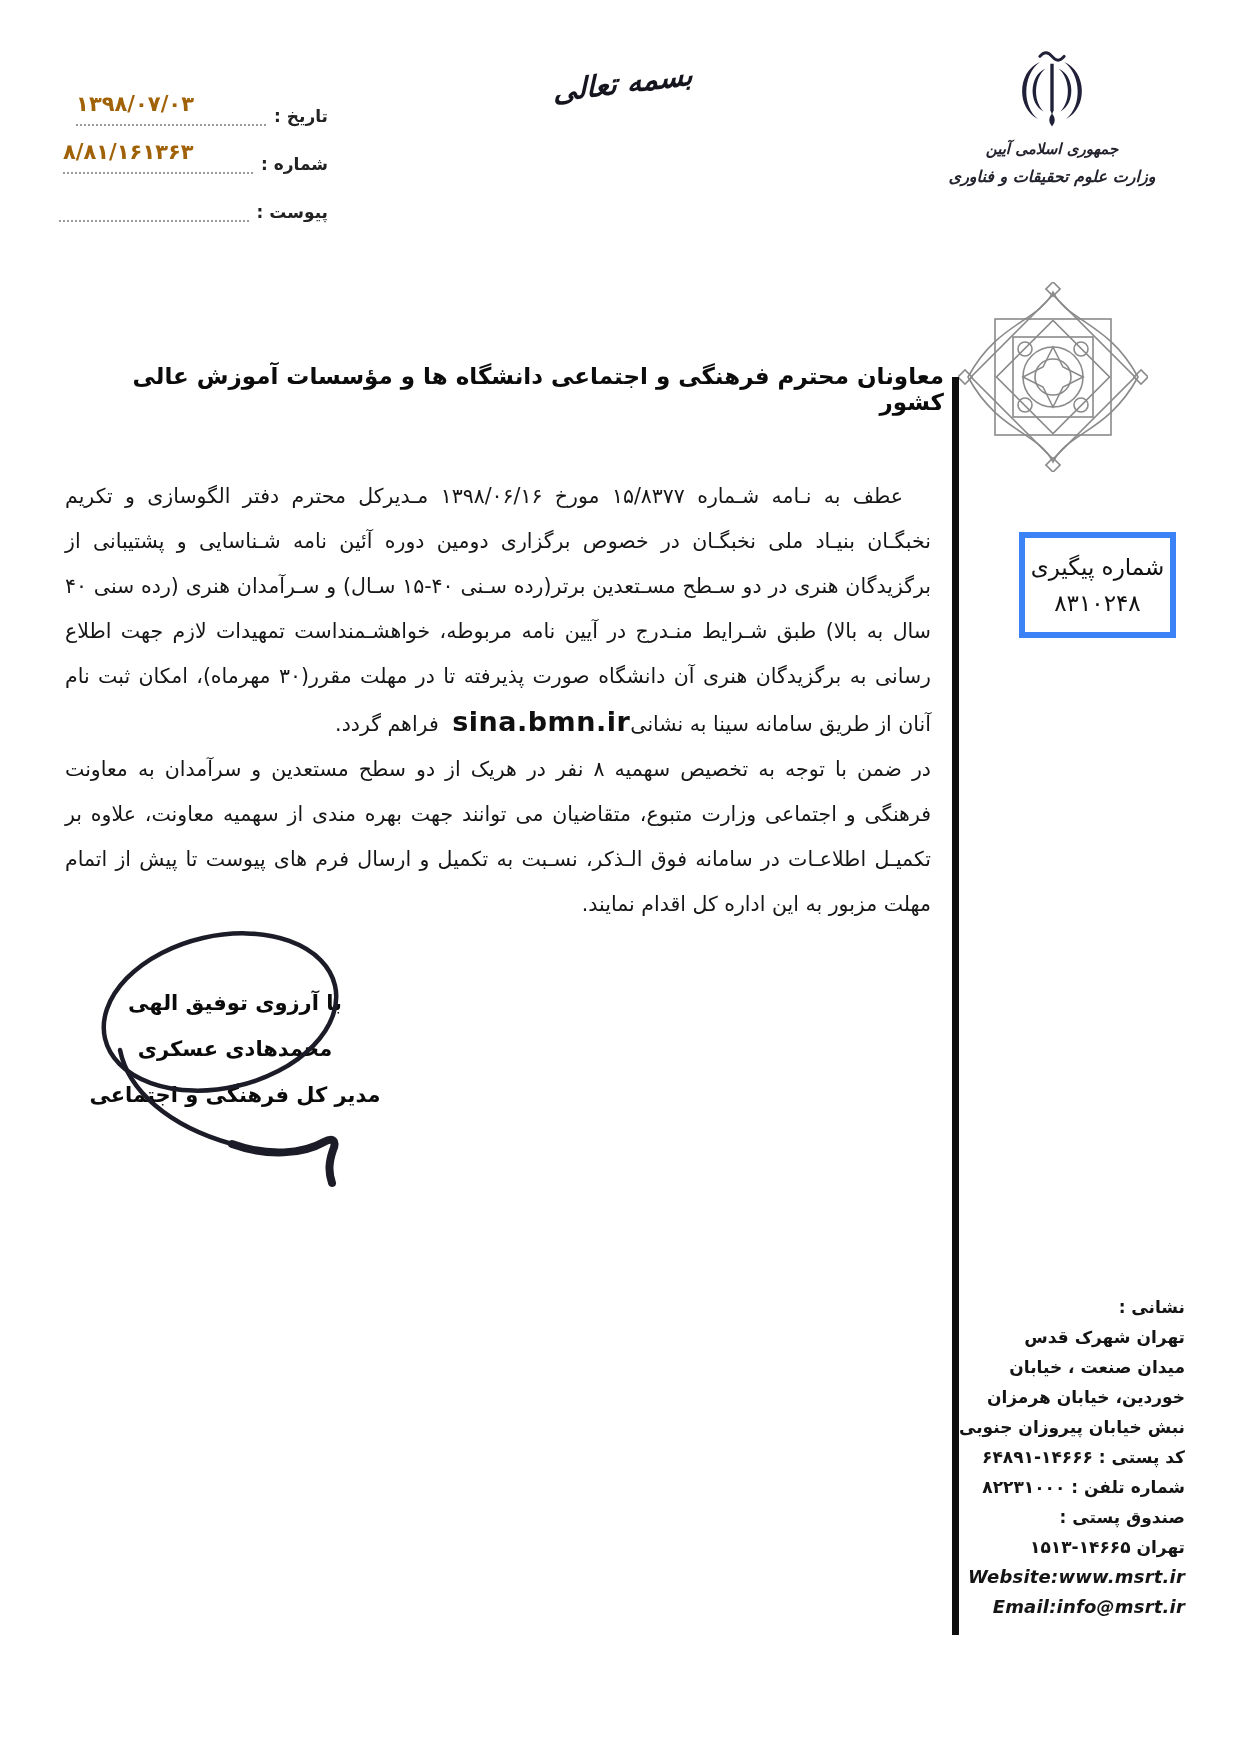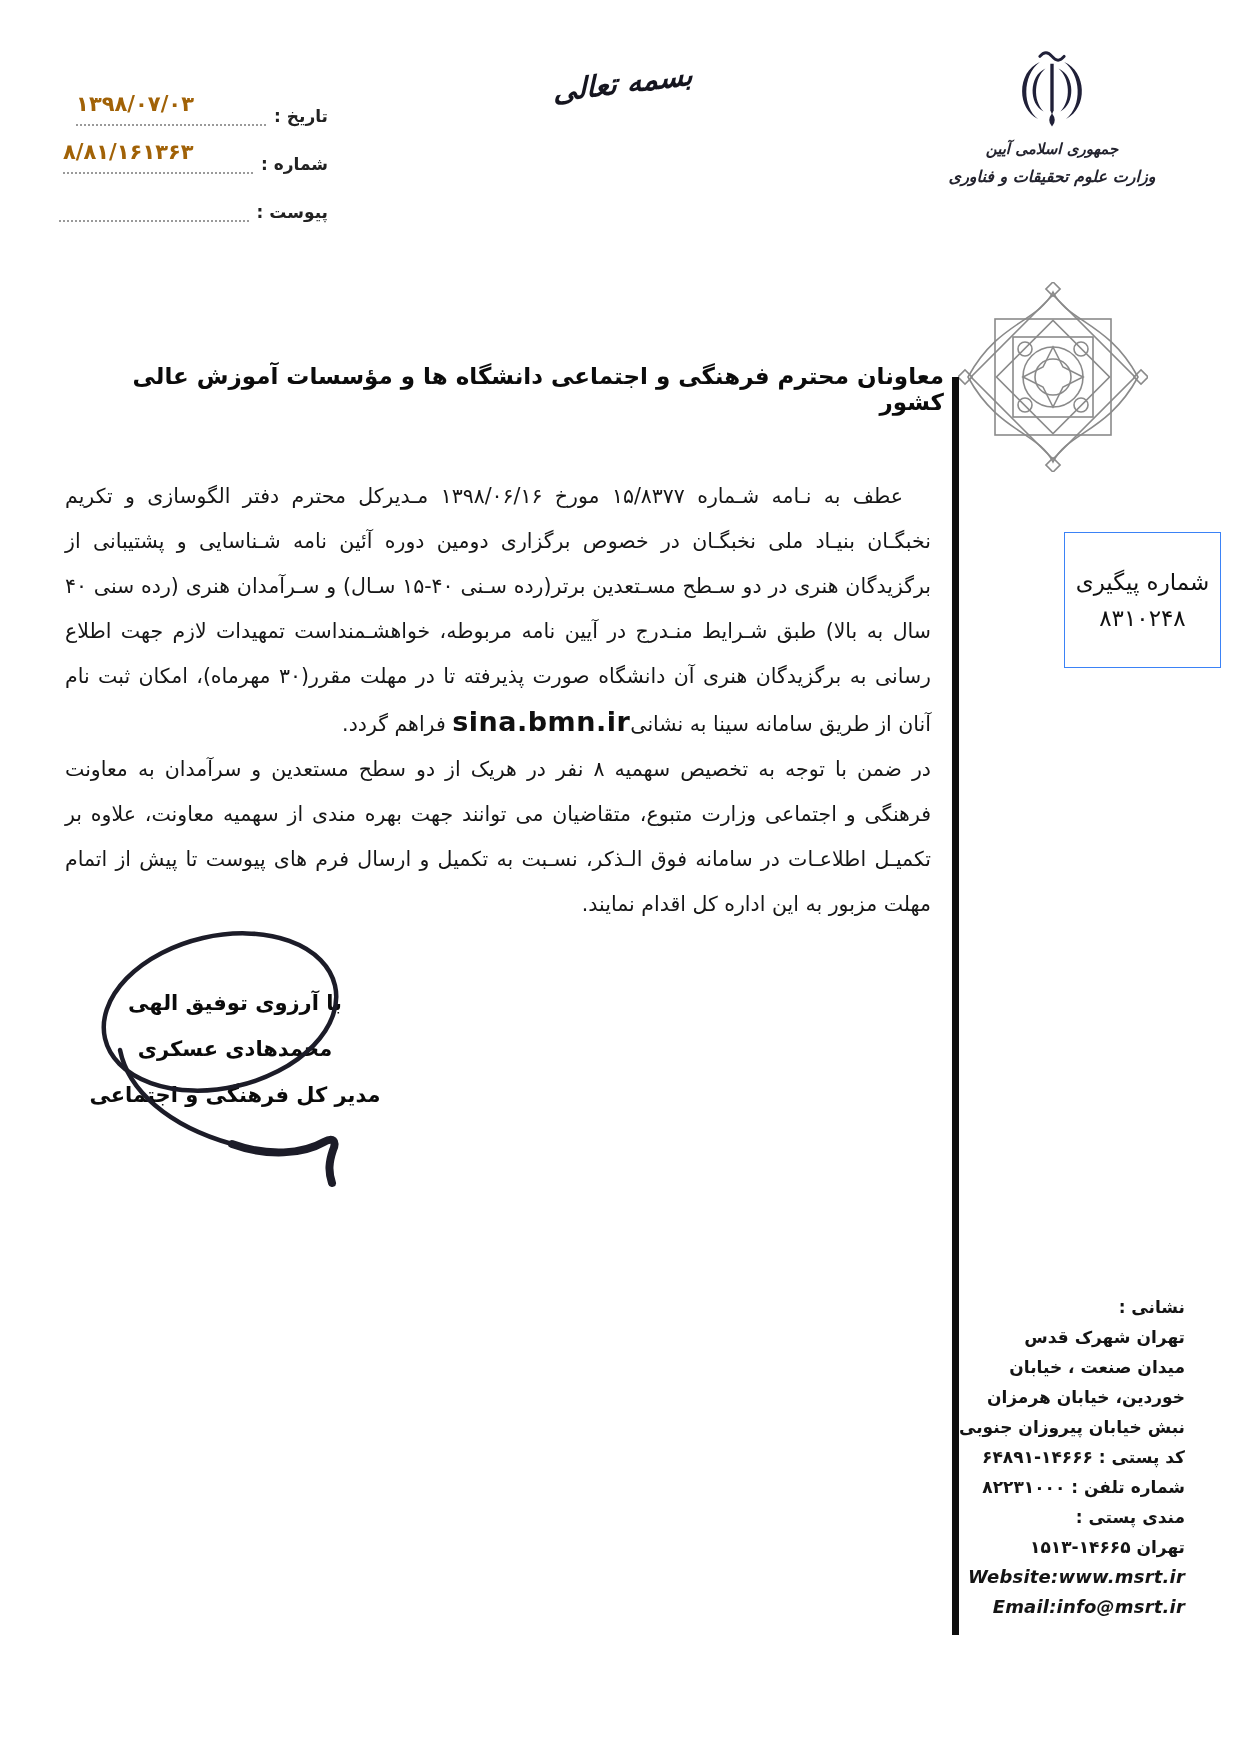--- a/index.html
+++ b/index.html
@@ -38,26 +38,25 @@
   
   .gov-header{position:absolute;right:50px;top:48px;width:274px;text-align:center;direction:rtl;}
   .gov-header .emblem{display:block;margin:0 auto;}
   .gov-line1{font-size:15px;font-weight:bold;font-style:italic;color:#23232e;margin-top:8px;white-space:nowrap;}
   .gov-line2{font-size:16px;font-weight:bold;font-style:italic;color:#23232e;margin-top:9px;white-space:nowrap;}
 
   
   .ornament{position:absolute;left:958px;top:282px;}
   .vbar{position:absolute;left:952px;top:377px;width:7px;height:1258px;background:#0e0e0e;}
   .tracking-box{
-    position:absolute;left:1019px;top:532px;width:157px;height:136px;
-    border:1px solid #3b82f6;
+    position:absolute;left:1019px;top:532px;width:157px;height:106px;
+    border:6px solid #3b82f6;
     direction:rtl;text-align:center;
     display:flex;flex-direction:column;justify-content:center;
     box-sizing:border-box;
-    margin-left:45px;
   }
   .tracking-label{font-size:23px;color:#111;white-space:nowrap;}
   .tracking-number{font-size:23px;color:#111;margin-top:10px;letter-spacing:2px;}
 
   
   .recipient{
     position:absolute;left:65px;top:350px;width:866px;
     direction:rtl;text-align:right;
     font-size:23px;font-weight:bold;color:#0c0c0c;
     margin:13px;
@@ -70,20 +69,21 @@
   .body-text{
     position:absolute;left:65px;top:474px;width:866px;
     direction:rtl;text-align:justify;
     font-size:20.5px;line-height:45px;color:#161616;
   }
   .body-text p{margin:0;}
   .body-text p.indent{text-indent:28px;}
   .sina-link{
     font-size:27px;font-weight:bold;color:#101010;
     letter-spacing:0.5px;
+    margin-left:7px;
   }
 
   
   .sig-text{
     position:absolute;left:85px;top:980px;width:300px;
     direction:rtl;text-align:center;
     font-size:21px;font-weight:bold;color:#0b0b0b;
     line-height:46px;
   }
   .sig-scribble{position:absolute;left:40px;top:890px;pointer-events:none;}
@@ -190,19 +190,19 @@
   </svg>
 
   <div class="footer-address">
     <div>نشانی :</div>
     <div>تهران شهرک قدس</div>
     <div>میدان صنعت ، خیابان</div>
     <div>خوردین، خیابان هرمزان</div>
     <div>نبش خیابان پیروزان جنوبی</div>
     <div>کد پستی : ۱۴۶۶۶-۶۴۸۹۱</div>
     <div>شماره تلفن : ۸۲۲۳۱۰۰۰</div>
-    <div>مندی پستی :</div>
+    <div>صندوق پستی :</div>
     <div>تهران ۱۴۶۶۵-۱۵۱۳</div>
     <div class="latin">Website:www.msrt.ir</div>
     <div class="latin">Email:info@msrt.ir</div>
   </div>
 
 </div>
 
 </body></html>

